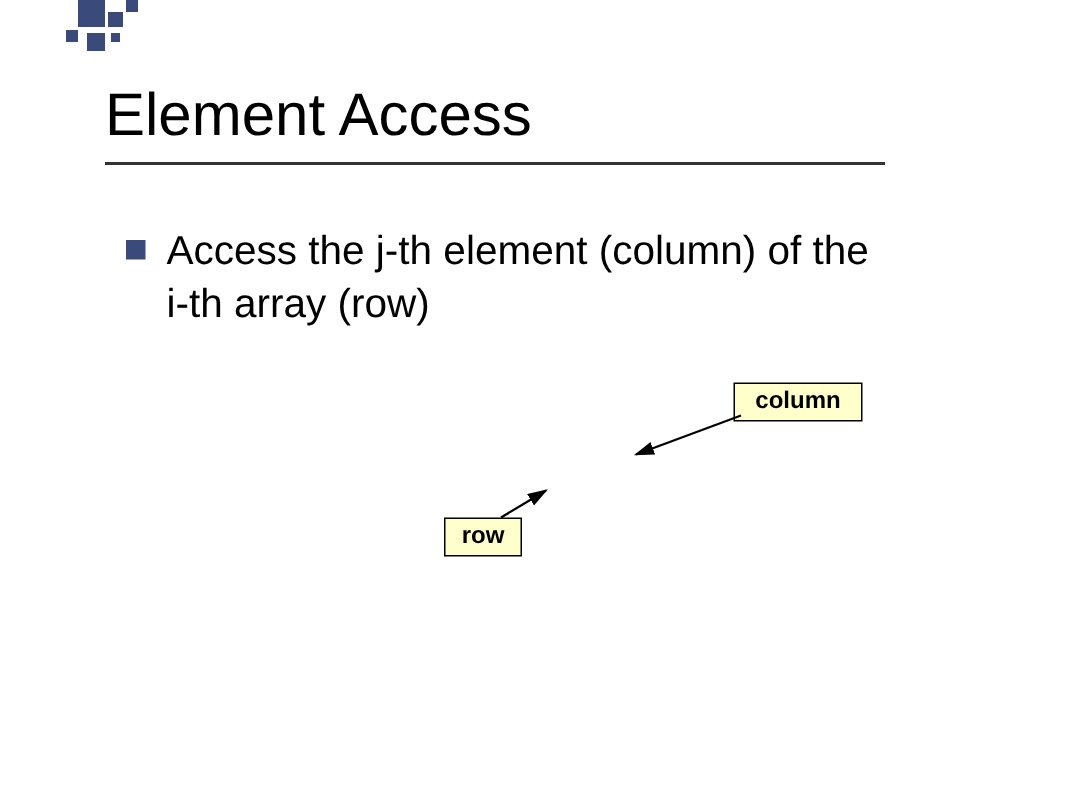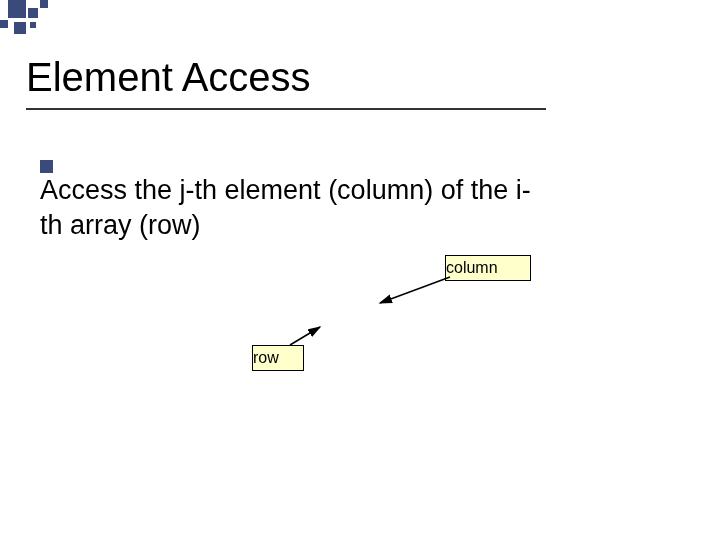--- a/index.html
+++ b/index.html
@@ -9,20 +9,21 @@
     height: 540px;
     background: #fff;
     font-family: Arial, Helvetica, sans-serif;
     color: #000;
     overflow: hidden;
   }
   .slide {
     position: relative;
     width: 572px;
     height: 540px;
+    margin-left: 44px;
   }
   
   .deco {
     position: absolute;
   }
   .sq {
     position: absolute;
     background: #3a4a7a;
   }
   .title {
@@ -41,21 +42,20 @@
     height: 0;
     border-bottom: 2px solid #333;
   }
   .bullet-row {
     position: absolute;
     left: 40px;
     right: 20px;
     top: 150px;
     display: flex;
     align-items: flex-start;
-    flex-direction: column;
   }
   .bullet-marker {
     width: 13px;
     height: 13px;
     background: #3a4a7a;
     flex: 0 0 auto;
     margin-top: 10px;
     margin-right: 14px;
   }
   .bullet-text {
@@ -77,21 +77,22 @@
     font-family: "Courier New", Courier, monospace;
     font-weight: bold;
     font-size: 26px;
     white-space: pre;
   }
   .lbl {
     position: absolute;
     background: #ffffcc;
     border: 1px solid #000;
     font-size: 16px;
-    font-weight: normal;
+    font-weight: bold;
+    text-align: center;
     padding: 3px 0;
   }
   .lbl-col {
     left: 445px;
     top: 10px;
     width: 84px;
   }
   .lbl-row {
     left: 252px;
     top: 100px;

